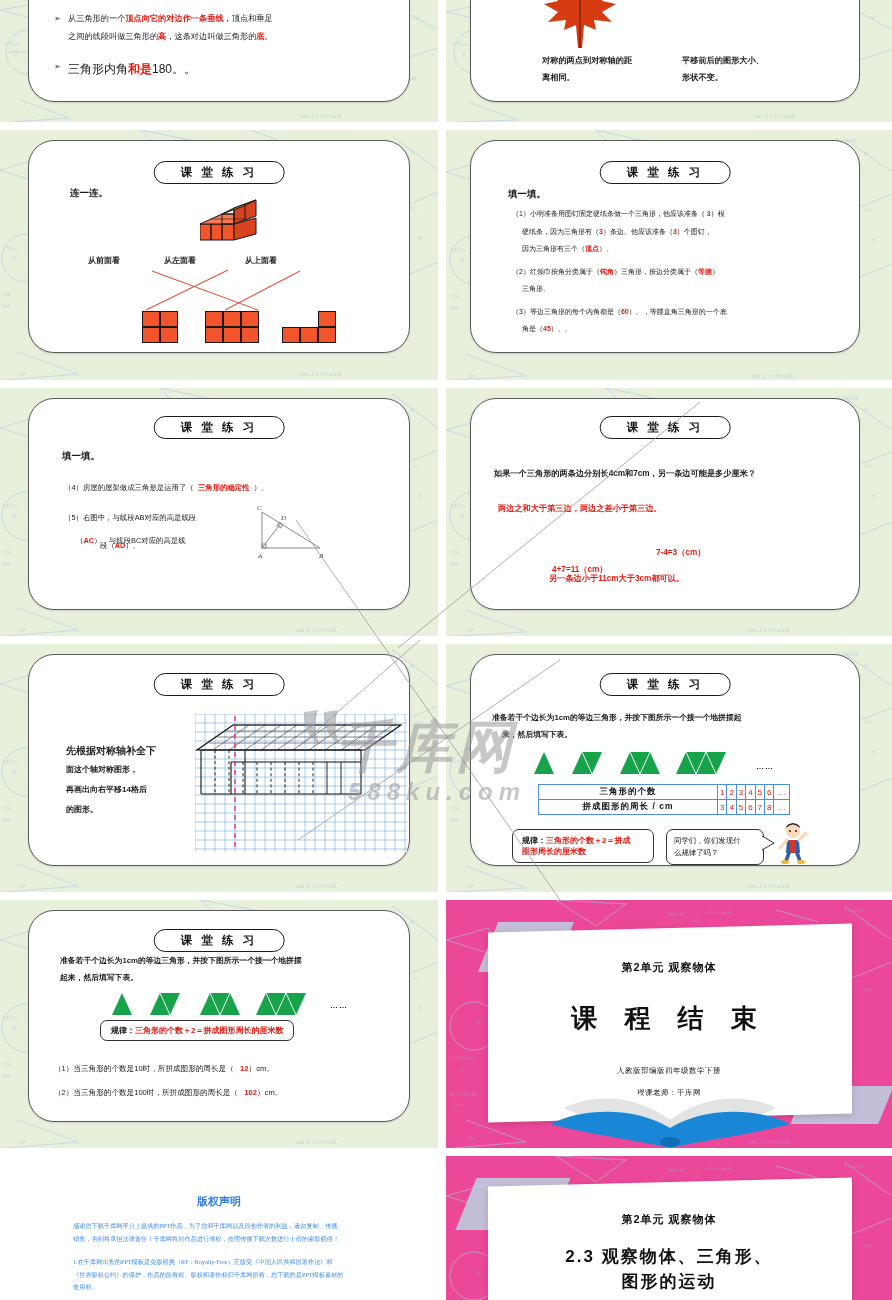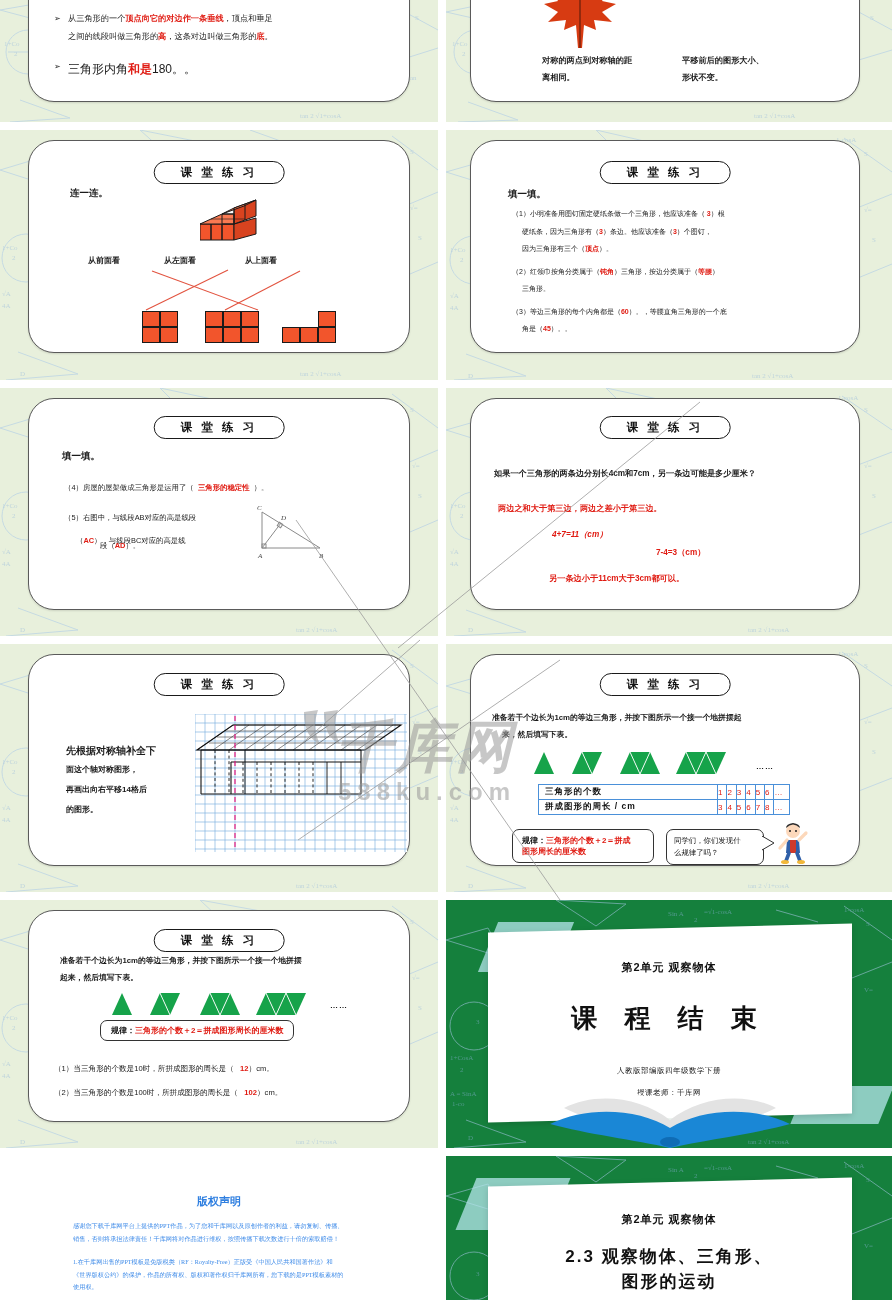--- a/index.html
+++ b/index.html
@@ -47,20 +47,21 @@
   .bold{ font-weight:bold; }
   .red{ color:#e01b12; }
 
   
   .sq{ position:absolute; background:#f2552c; border:1.1px solid #1a1a1a; }
 
   
   .tbl{ position:absolute; border-collapse:collapse; }
   .tbl td{
     border:0.9px solid #4a90d9;
+    text-align:center;
     font-size:8px;
     color:#e01b12;
     padding:1px 0;
     height:13px;
   }
   .tbl td.h{ color:#111; font-weight:bold; font-size:8.5px; padding:1px 6px; letter-spacing:1px;}
 
   .bubble{
     position:absolute;
     border:1.1px solid #333;
@@ -76,21 +77,21 @@
     border:1.2px solid #333;
     border-radius:7px;
     background:#fff;
     font-size:8px;
     padding:5px 9px;
     color:#111;
     font-weight:bold;
   }
 
   
-  .tslide{ position:absolute; overflow:hidden; background:#15803d; }
+  .tslide{ position:absolute; overflow:hidden; background:#ec4899; }
   .tcard{
     position:absolute;
     background:#fff;
     transform:skewY(-1.4deg);
     box-shadow:0 2px 6px rgba(0,0,0,.15);
   }
   .tcontent{ position:absolute; text-align:center; width:100%; }
   .tsub{ font-size:11px; font-weight:bold; letter-spacing:1px; color:#111; }
   .tmain{ font-size:26px; font-weight:bold; letter-spacing:10px; color:#111; }
   .tmain2{ font-size:17px; font-weight:bold; letter-spacing:2px; color:#111; line-height:1.45;}
@@ -397,21 +398,21 @@
         <text x="302" y="244">tan 2 √1+cosA</text>
         <text x="22" y="244">D</text>
       </g>
     </svg>
     <div class="card" style="left:24px;top:10px;width:390px;height:212px;"></div>
 
     <div class="pill" style="left:calc(24px + 195px);top:28px;">课 堂 练 习</div>
 
     <div class="txt bold" style="left:48px;top:80px;font-size:8.2px;">如果一个三角形的两条边分别长4cm和7cm，另一条边可能是多少厘米？</div>
     <div class="txt bold red" style="left:52px;top:115px;font-size:8.2px;">两边之和大于第三边，两边之差小于第三边。</div>
-    <div class="txt bold red" style="left:106px;top:141px;font-size:8.2px;font-style:italic;">4+7=11（cm）</div>
+    <div class="txt bold red" style="left:106px;top:176px;font-size:8.2px;">4+7=11（cm）</div>
     <div class="txt bold red" style="left:210px;top:159px;font-size:8.2px;">7-4=3（cm）</div>
     <div class="txt bold red" style="left:103px;top:185px;font-size:8.2px;">另一条边小于11cm大于3cm都可以。</div>
   </div>
 
   <div class="slide" style="left:0;top:644px;width:438px;height:248px;">
     <svg class="doodles" viewBox="0 0 438 248">
       <g stroke="#a9c8e8" fill="none" stroke-width="1">
         <circle cx="26" cy="128" r="24"></circle>
         <path d="M0 40 L40 28 L56 58 Z"></path>
         <path d="M392 6 L438 40"></path>
@@ -815,19 +816,19 @@
   <svg style="position:absolute;left:0;top:0;width:892px;height:1300px;pointer-events:none;">
     <g stroke="#9b9b9b" stroke-width="1" opacity=".8" fill="none">
       <line x1="296" y1="520" x2="560" y2="900"></line>
       <line x1="398" y1="648" x2="700" y2="402"></line>
       <line x1="298" y1="840" x2="560" y2="660"></line>
       <line x1="300" y1="745" x2="420" y2="640"></line>
     </g>
   </svg>
 
   <div class="wm wm1" style="left:336px;top:710px;font-style:italic;">千库网</div>
-  <div class="wm wm2" style="left:338px;top:778px;">588ku.com</div>
+  <div class="wm wm2" style="left:348px;top:778px;font-style:italic;">588ku.com</div>
   <svg class="wm" style="left:300px;top:706px;width:44px;height:46px;" viewBox="0 0 44 46">
     <path d="M4 6 C4 24 10 34 20 38 C14 26 14 16 18 4 Z" fill="#9a9a9a"></path>
     <path d="M24 6 C24 24 30 34 40 38 C34 26 34 16 38 4 Z" fill="#9a9a9a"></path>
   </svg>
 
 </div>
 
 </body></html>

